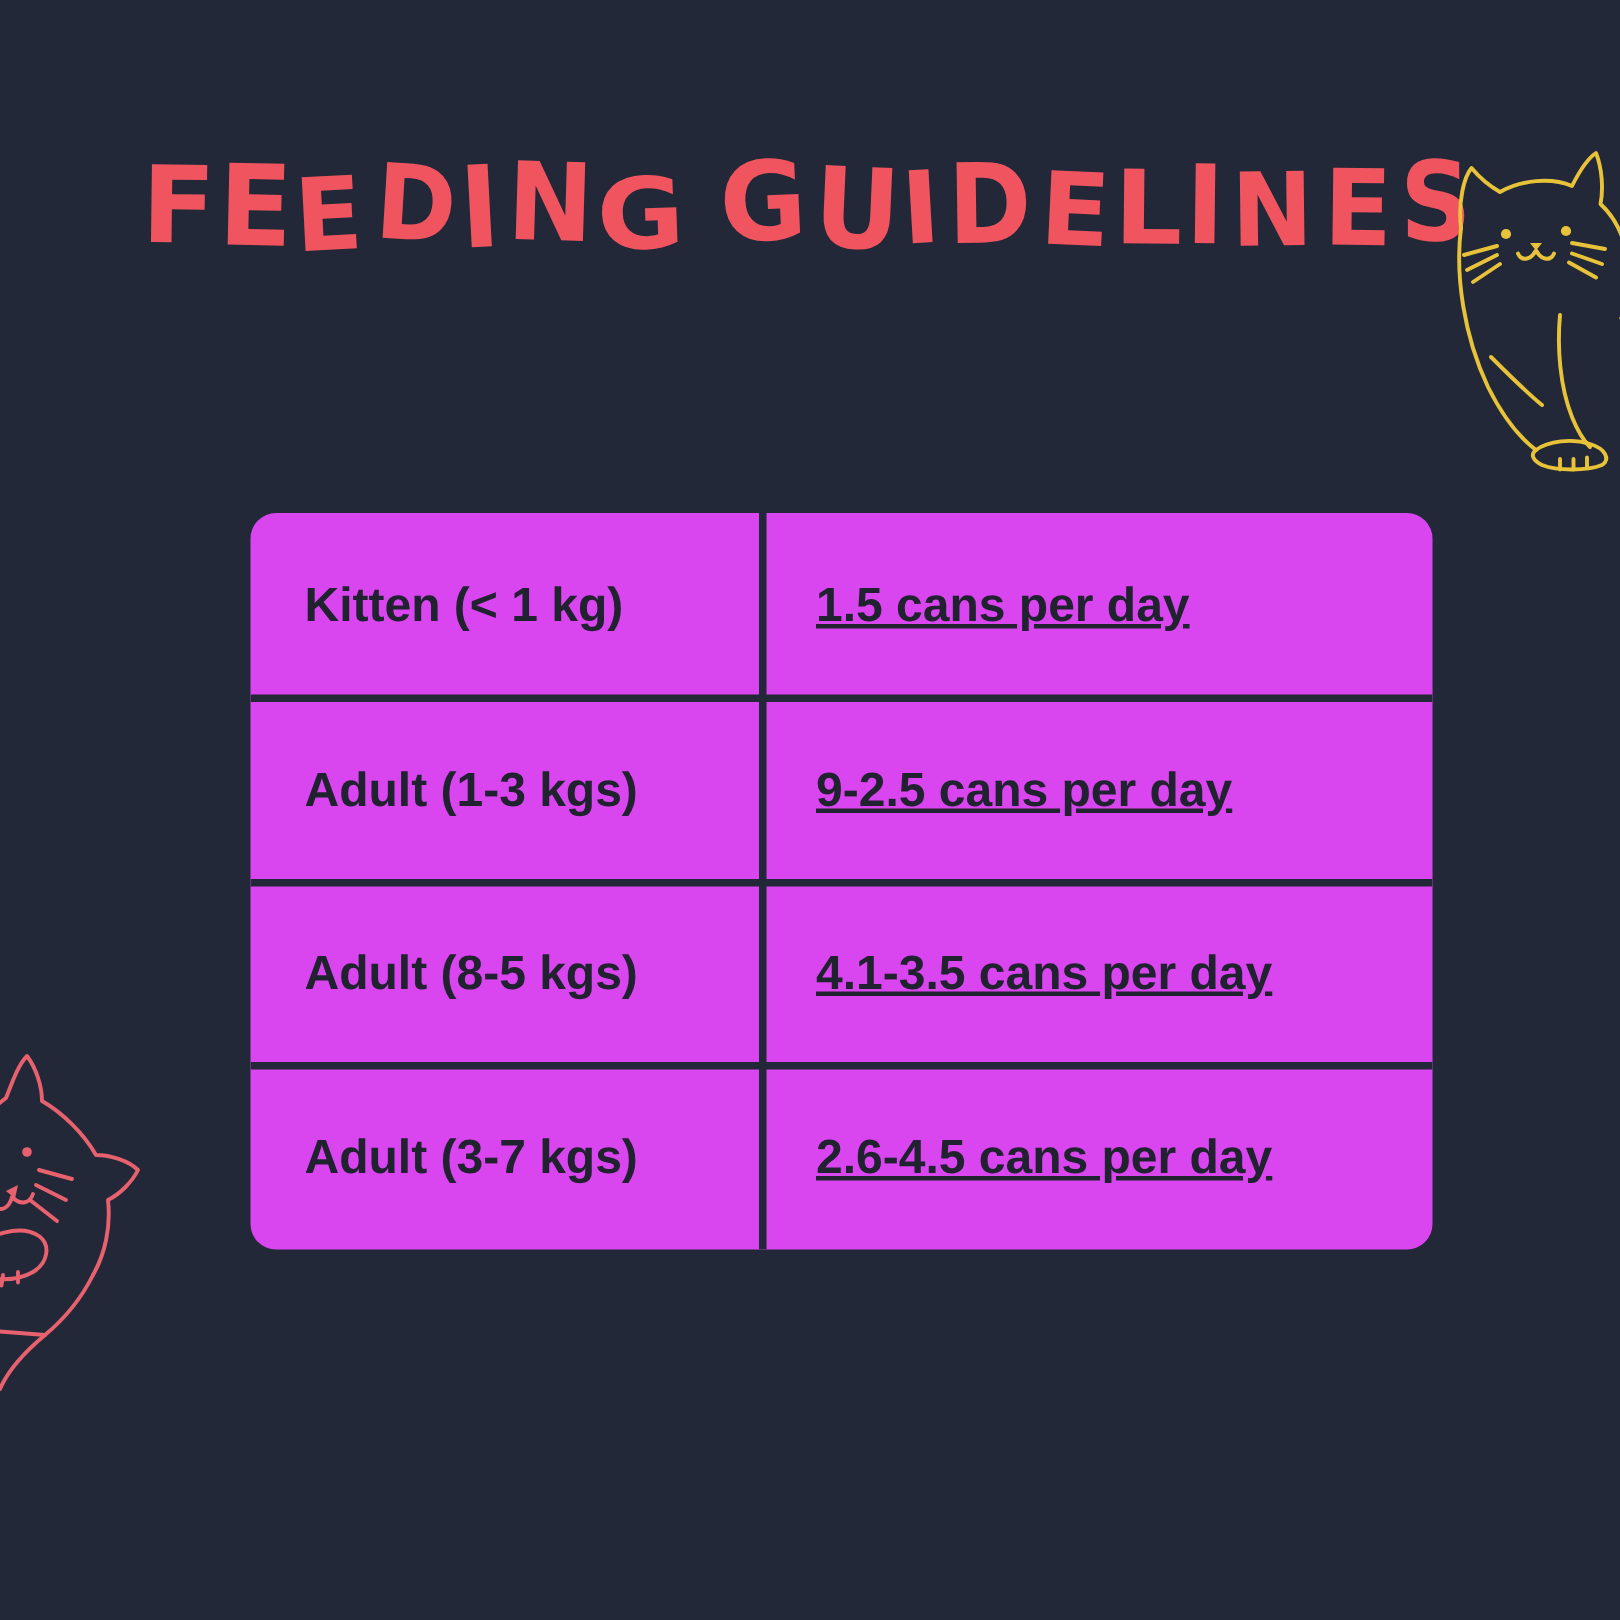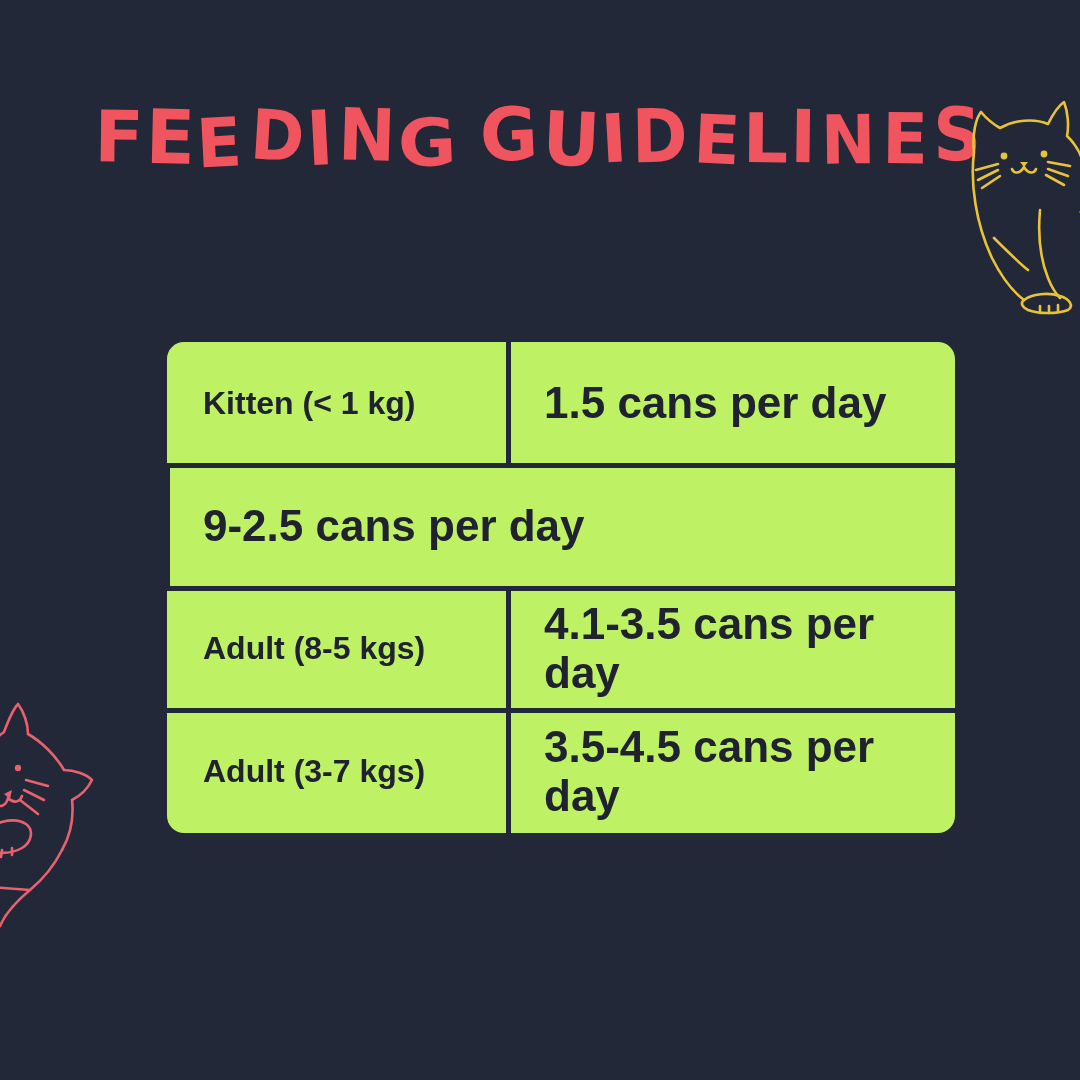--- a/index.html
+++ b/index.html
@@ -42,21 +42,21 @@
     transform-origin: 50% 80%;
   }
 
   
   #table {
     position: absolute;
     left: 167px;
     top: 342px;
     width: 788px;
     height: 491px;
-    background: #bef264;
+    background: #d946ef;
     border-radius: 17px;
     overflow: hidden;
     display: flex;
     flex-direction: column;
   }
   .row {
     flex: 1 1 0;
     display: flex;
     position: relative;
   }
@@ -79,21 +79,22 @@
   }
   .cell-label {
     width: 341px;
     flex: 0 0 341px;
     padding-left: 36px;
     font-size: 32px;
   }
   .cell-value {
     flex: 1 1 auto;
     padding-left: 36px;
-    font-size: 44px;
+    font-size: 32px;
+    text-decoration: underline;
   }
   .cell-value::before {
     content: "";
     position: absolute;
     left: -2px; top: 0; bottom: 0;
     width: 5px;
     background: #232838;
   }
 
   
@@ -122,31 +123,32 @@
   <div id="title"><span class="ch" style="transform: translateY(-1.41px) rotate(0.68deg) scale(1.038, 1.017);">F</span><span class="ch" style="transform: translateY(0.2px) rotate(1.21deg) scale(1.03, 1.069);">E</span><span class="ch" style="transform: translateY(3.48px) rotate(-2.98deg) scale(0.943, 0.964);">E</span><span class="ch" style="transform: translateY(-3.09px) rotate(3.45deg) scale(0.924, 0.991);">D</span><span class="ch" style="transform: translateY(1.22px) rotate(-3deg) scale(1.017, 1.078);">I</span><span class="ch" style="transform: translateY(-3.05px) rotate(1.69deg) scale(0.98, 1.029);">N</span><span class="ch" style="transform: translateY(2.75px) rotate(-2.07deg) scale(1.016, 0.941);">G</span><span class="ch" style="width: 22px;">&nbsp;</span><span class="ch" style="transform: translateY(-3.31px) rotate(-2.48deg) scale(1.009, 1.045);">G</span><span class="ch" style="transform: translateY(2.22px) rotate(2.54deg) scale(1.009, 1.064);">U</span><span class="ch" style="transform: translateY(-1.13px) rotate(-3.25deg) scale(0.999, 0.954);">I</span><span class="ch" style="transform: translateY(-1.4px) rotate(-0.82deg) scale(0.958, 1.056);">D</span><span class="ch" style="transform: translateY(0.41px) rotate(2.62deg) scale(0.975, 0.962);">E</span><span class="ch" style="transform: translateY(-0.59px) rotate(0.52deg) scale(1.021, 0.978);">L</span><span class="ch" style="transform: translateY(-1.03px) rotate(0.71deg) scale(0.99, 1.045);">I</span><span class="ch" style="transform: translateY(0.52px) rotate(-0.7deg) scale(0.93, 0.968);">N</span><span class="ch" style="transform: translateY(0.18px) rotate(0.64deg) scale(0.955, 1.003);">E</span><span class="ch" style="transform: translateY(-2.94px) rotate(-0.34deg) scale(0.944, 1.053);">S</span></div>
 
   <div id="table">
 
     <div class="row">
       <div class="cell cell-label">Kitten (&lt; 1 kg)</div>
       <div class="cell cell-value">1.5 cans per day</div>
     </div>
 
     <div class="row">
+      <div class="cell cell-label">Adult (1-3 kgs)</div>
       <div class="cell cell-value">9-2.5 cans per day</div>
     </div>
 
     <div class="row">
       <div class="cell cell-label">Adult (8-5 kgs)</div>
       <div class="cell cell-value">4.1-3.5 cans per day</div>
     </div>
 
     <div class="row">
       <div class="cell cell-label">Adult (3-7 kgs)</div>
-      <div class="cell cell-value">3.5-4.5 cans per day</div>
+      <div class="cell cell-value">2.6-4.5 cans per day</div>
     </div>
 
   </div>
 
   <svg class="cat" id="cat-top-right" viewBox="0 0 190 230">
     <g fill="none" stroke="#E8C33A" stroke-width="2.6" stroke-linecap="round" stroke-linejoin="round">
 
       <path d="M26,60 C24,42 28,26 33,20 C38,26 45,32 52,36
                C66,28 86,26 100,32 C104,24 110,14 116,10
                C120,20 121,34 119,44

